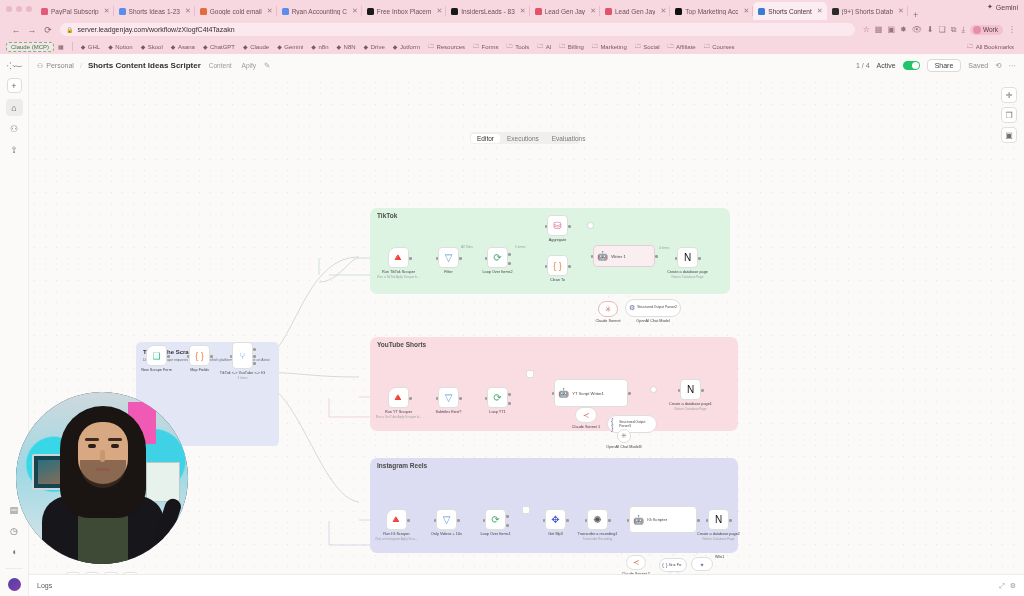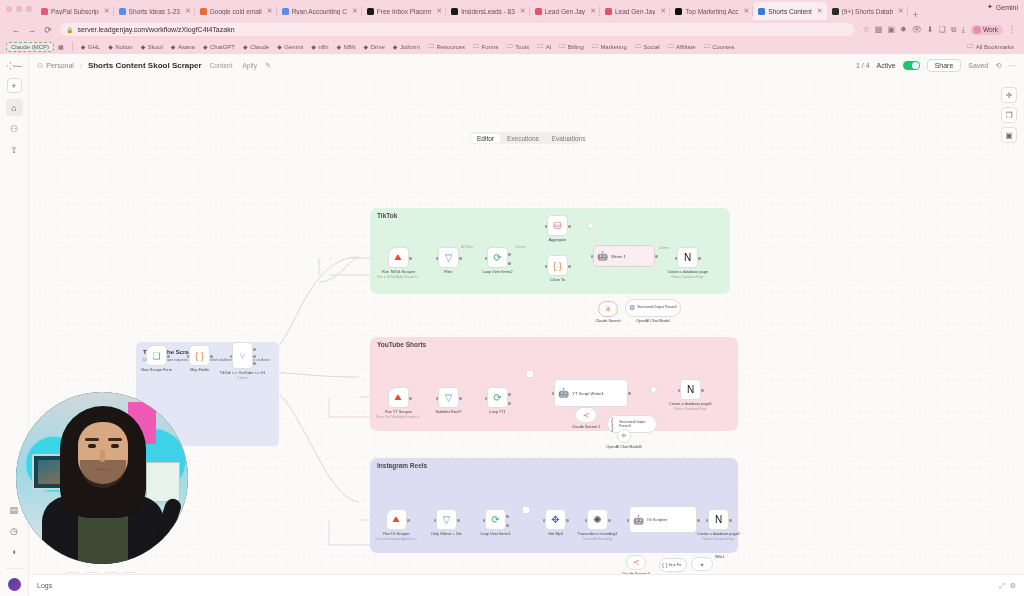--- a/index.html
+++ b/index.html
@@ -400,21 +400,21 @@
         <div class="rail-avatar"></div>
       </div>
     </div>
 
     <div class="nheader">
       <span class="crumb">
         <span>⚇</span>
         <span>Personal</span>
       </span>
       <span class="crumb-sep">/</span>
-      <span class="wf-title">Shorts Content Skool Scraper</span>
+      <span class="wf-title">Shorts Content Ideas Scripter</span>
       <span class="tagpill">Content</span>
       <span class="tagpill">Apify</span>
       <span class="hdr-icon">✎</span>
       <div class="hdr-right">
         <span class="counter">1 / 4</span>
         <span class="activelbl">Active</span>
         <span class="toggle">
             <i></i>
           </span>
         <span class="sharebtn">Share</span>

